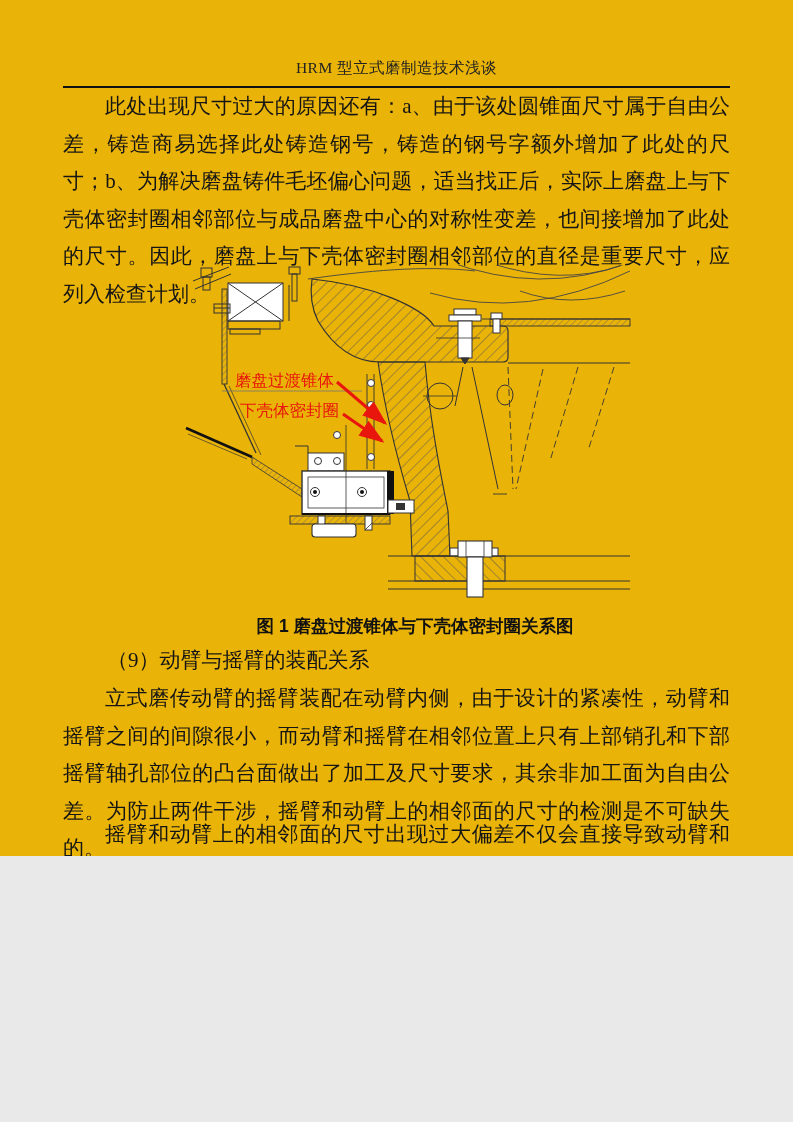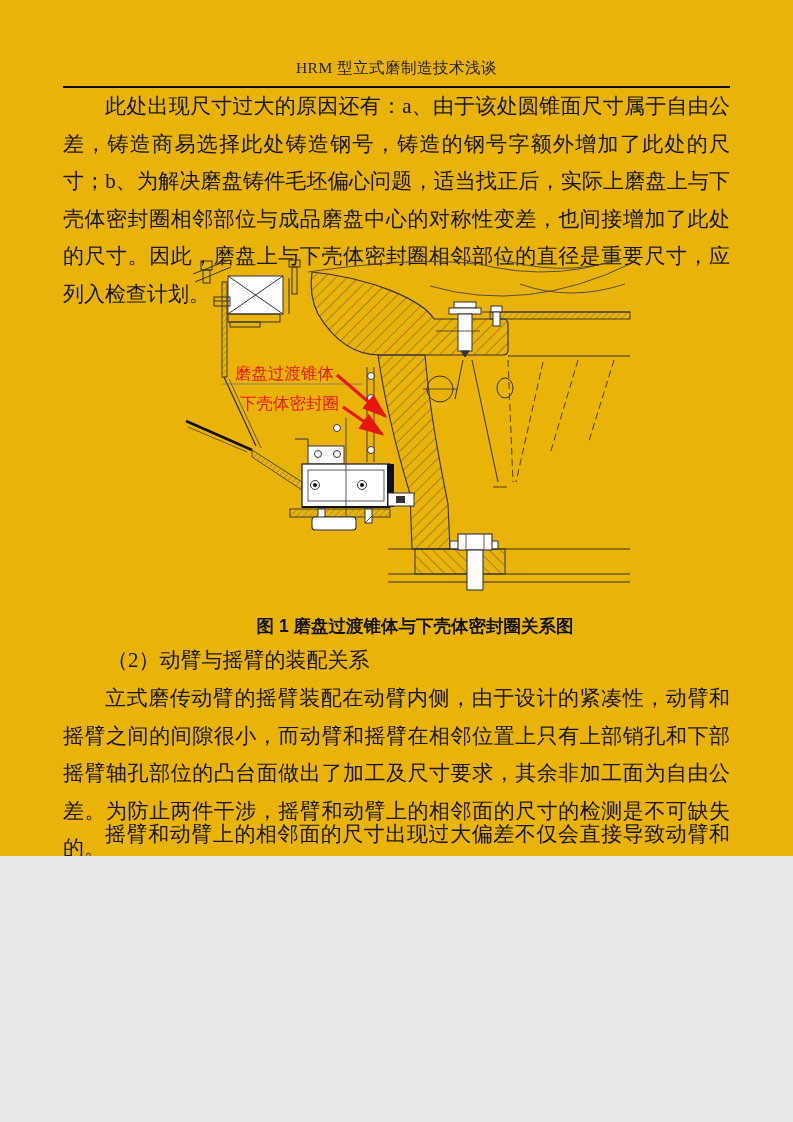--- a/index.html
+++ b/index.html
@@ -13,21 +13,21 @@
   }
   .hdr-rule{position:absolute;top:86px;left:63px;width:667px;height:1.6px;background:#111;}
   .para{
     position:absolute;left:63px;width:667px;font-size:21px;line-height:37.5px;
     text-align:justify;text-indent:42px;color:#151515;
   }
   .p1{top:88px;}
   .section-h{position:absolute;left:63px;top:642px;width:667px;font-size:21px;line-height:37.5px;text-indent:44px;color:#151515;}
   .p2{top:680px;}
   .p3{top:816px;}
-  .figure-wrap{position:absolute;left:185px;top:258px;width:447px;height:340px;}
+  .figure-wrap{position:absolute;left:185px;top:265px;width:447px;height:340px;}
   .fig-caption{
     position:absolute;left:63px;top:613px;width:704px;text-align:center;
     font-weight:bold;font-size:17.5px;line-height:26px;
     font-family:"Liberation Sans","DejaVu Sans",sans-serif;color:#111;
   }
   .ftr-rule{position:absolute;left:63px;top:1049px;width:667px;height:8px;}
   .ftr-page{position:absolute;left:63px;top:1059px;width:667px;text-align:center;font-size:13px;color:#222;}
   .ftr-issue{position:absolute;left:63px;top:1059px;width:667px;text-align:right;font-size:14px;color:#222;}
   svg text.redlbl{font-family:"Liberation Sans","DejaVu Sans",sans-serif;font-size:16.5px;}
 </style>
@@ -172,21 +172,21 @@
         <text class="redlbl" x="50" y="121" fill="#e8160c">磨盘过渡锥体</text>
         <text class="redlbl" x="55" y="151" fill="#e8160c">下壳体密封圈</text>
         <line x1="152" y1="117" x2="200" y2="158" stroke="#e8160c" stroke-width="3" marker-end="url(#arr)"></line>
         <line x1="158" y1="149" x2="197" y2="176" stroke="#e8160c" stroke-width="3" marker-end="url(#arr)"></line>
       </g>
     </svg>
   </div>
 
   <div class="fig-caption">图 1  磨盘过渡锥体与下壳体密封圈关系图</div>
 
-  <div class="section-h">（2）动臂与摇臂的装配关系</div>
+  <div class="section-h">（9）动臂与摇臂的装配关系</div>
   <div class="para p2">立式磨传动臂的摇臂装配在动臂内侧，由于设计的紧凑性，动臂和摇臂之间的间隙很小，而动臂和摇臂在相邻位置上只有上部销孔和下部摇臂轴孔部位的凸台面做出了加工及尺寸要求，其余非加工面为自由公差。为防止两件干涉，摇臂和动臂上的相邻面的尺寸的检测是不可缺失的。</div>
   <div class="para p3">摇臂和动臂上的相邻面的尺寸出现过大偏差不仅会直接导致动臂和摇臂无法装配在一起，可能还会进一步导致在后续立磨检修时摇臂不能正常翻出。因此，检验动、摇臂装置关系的计划书中应增加摇臂翻出的试验部分，该部分极易被忽略。</div>
 
   <svg class="ftr-rule" width="667" height="8" viewBox="0 0 667 8" xmlns="http://www.w3.org/2000/svg">
     <path d="M0,4.2 Q80,1.0 200,2.0 Q300,0.2 400,1.4 Q560,0.6 667,4.2 Q560,7.4 400,6.8 Q300,7.8 200,6.4 Q80,7.2 0,4.2 Z" fill="#000"></path>
   </svg>
   <div class="ftr-page">40</div>
   <div class="ftr-issue">2022.No.4</div>
 
 </div>

